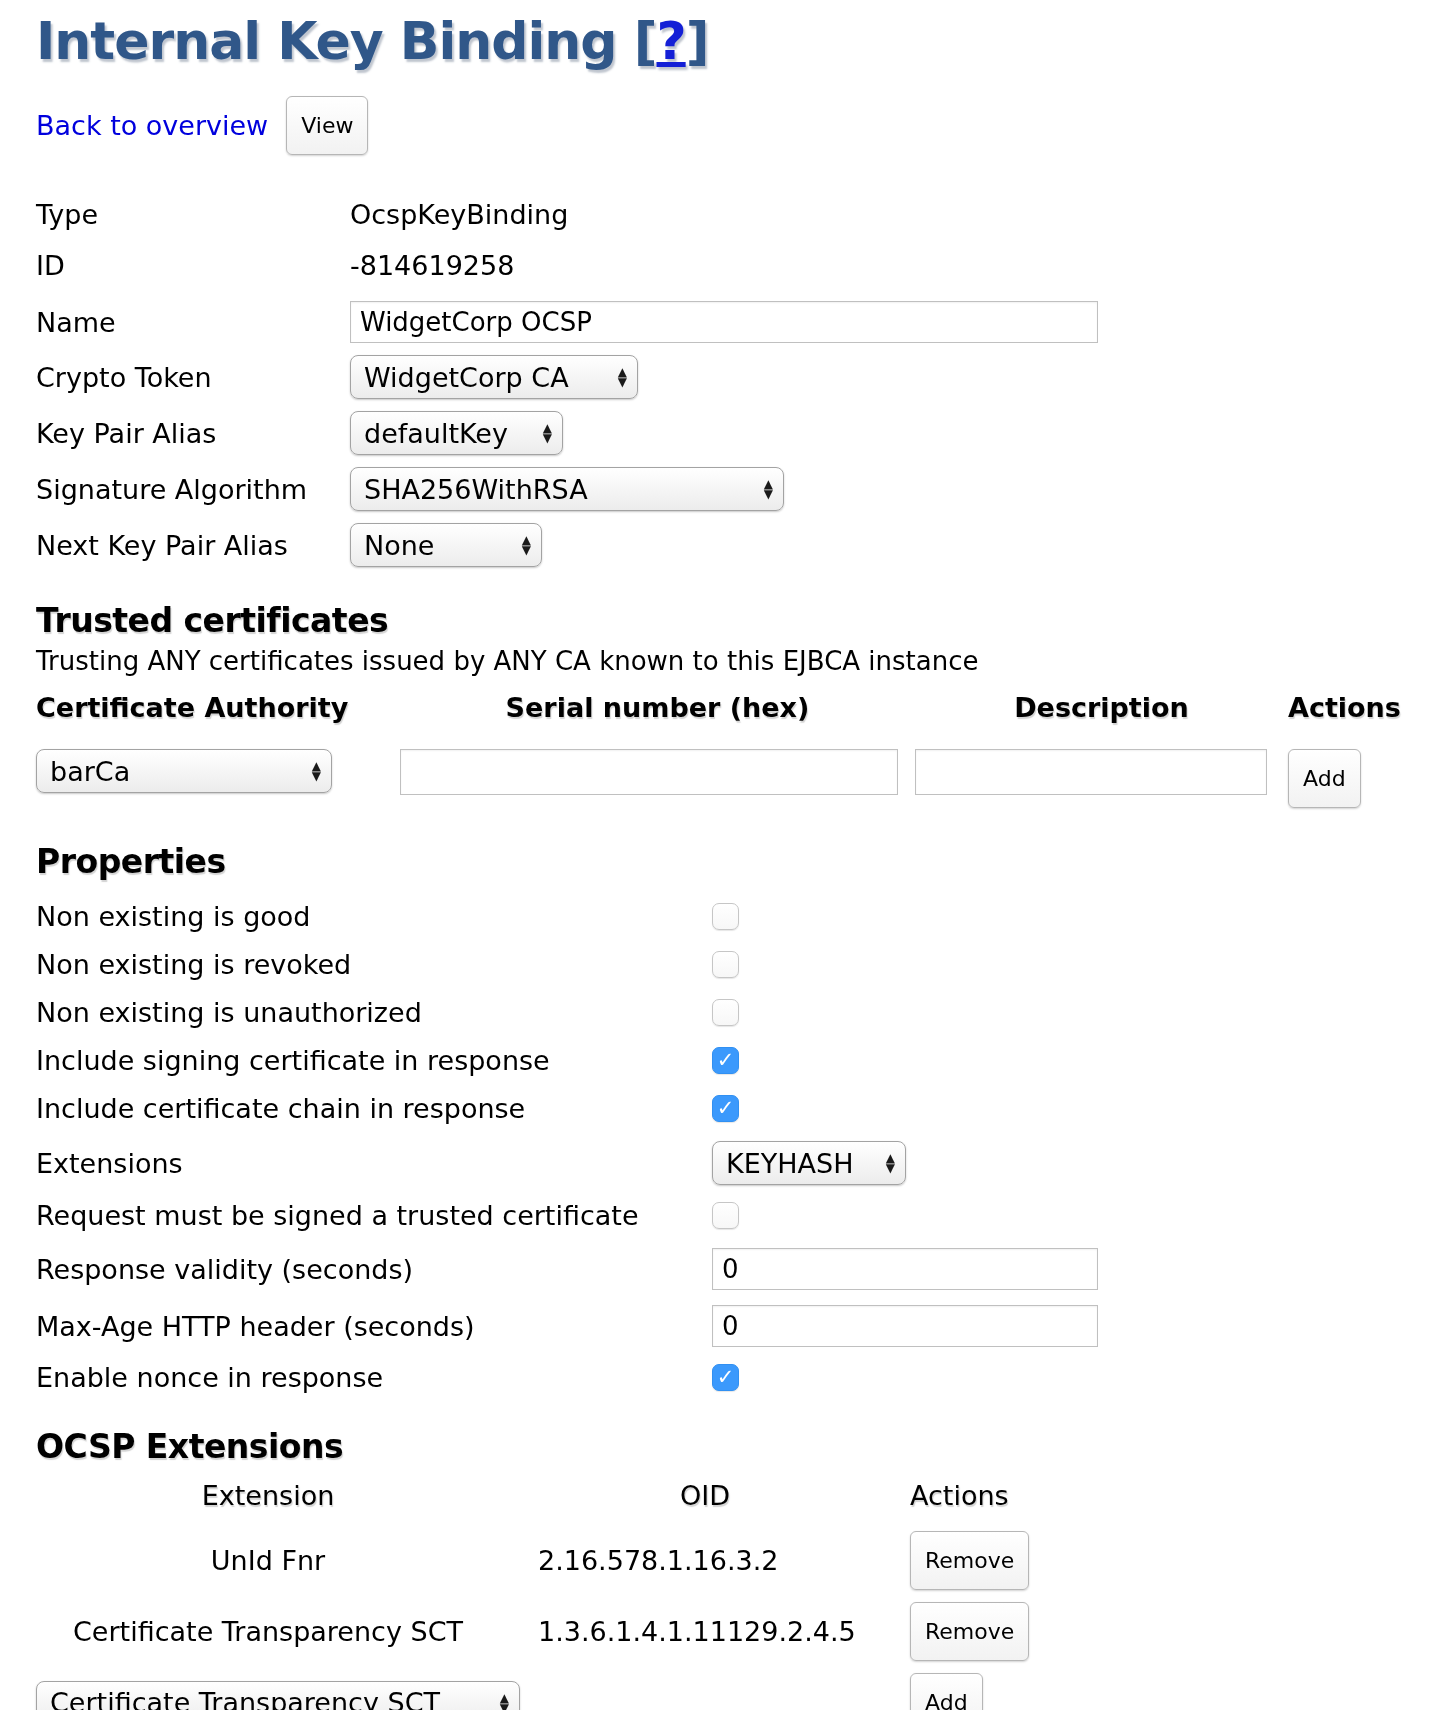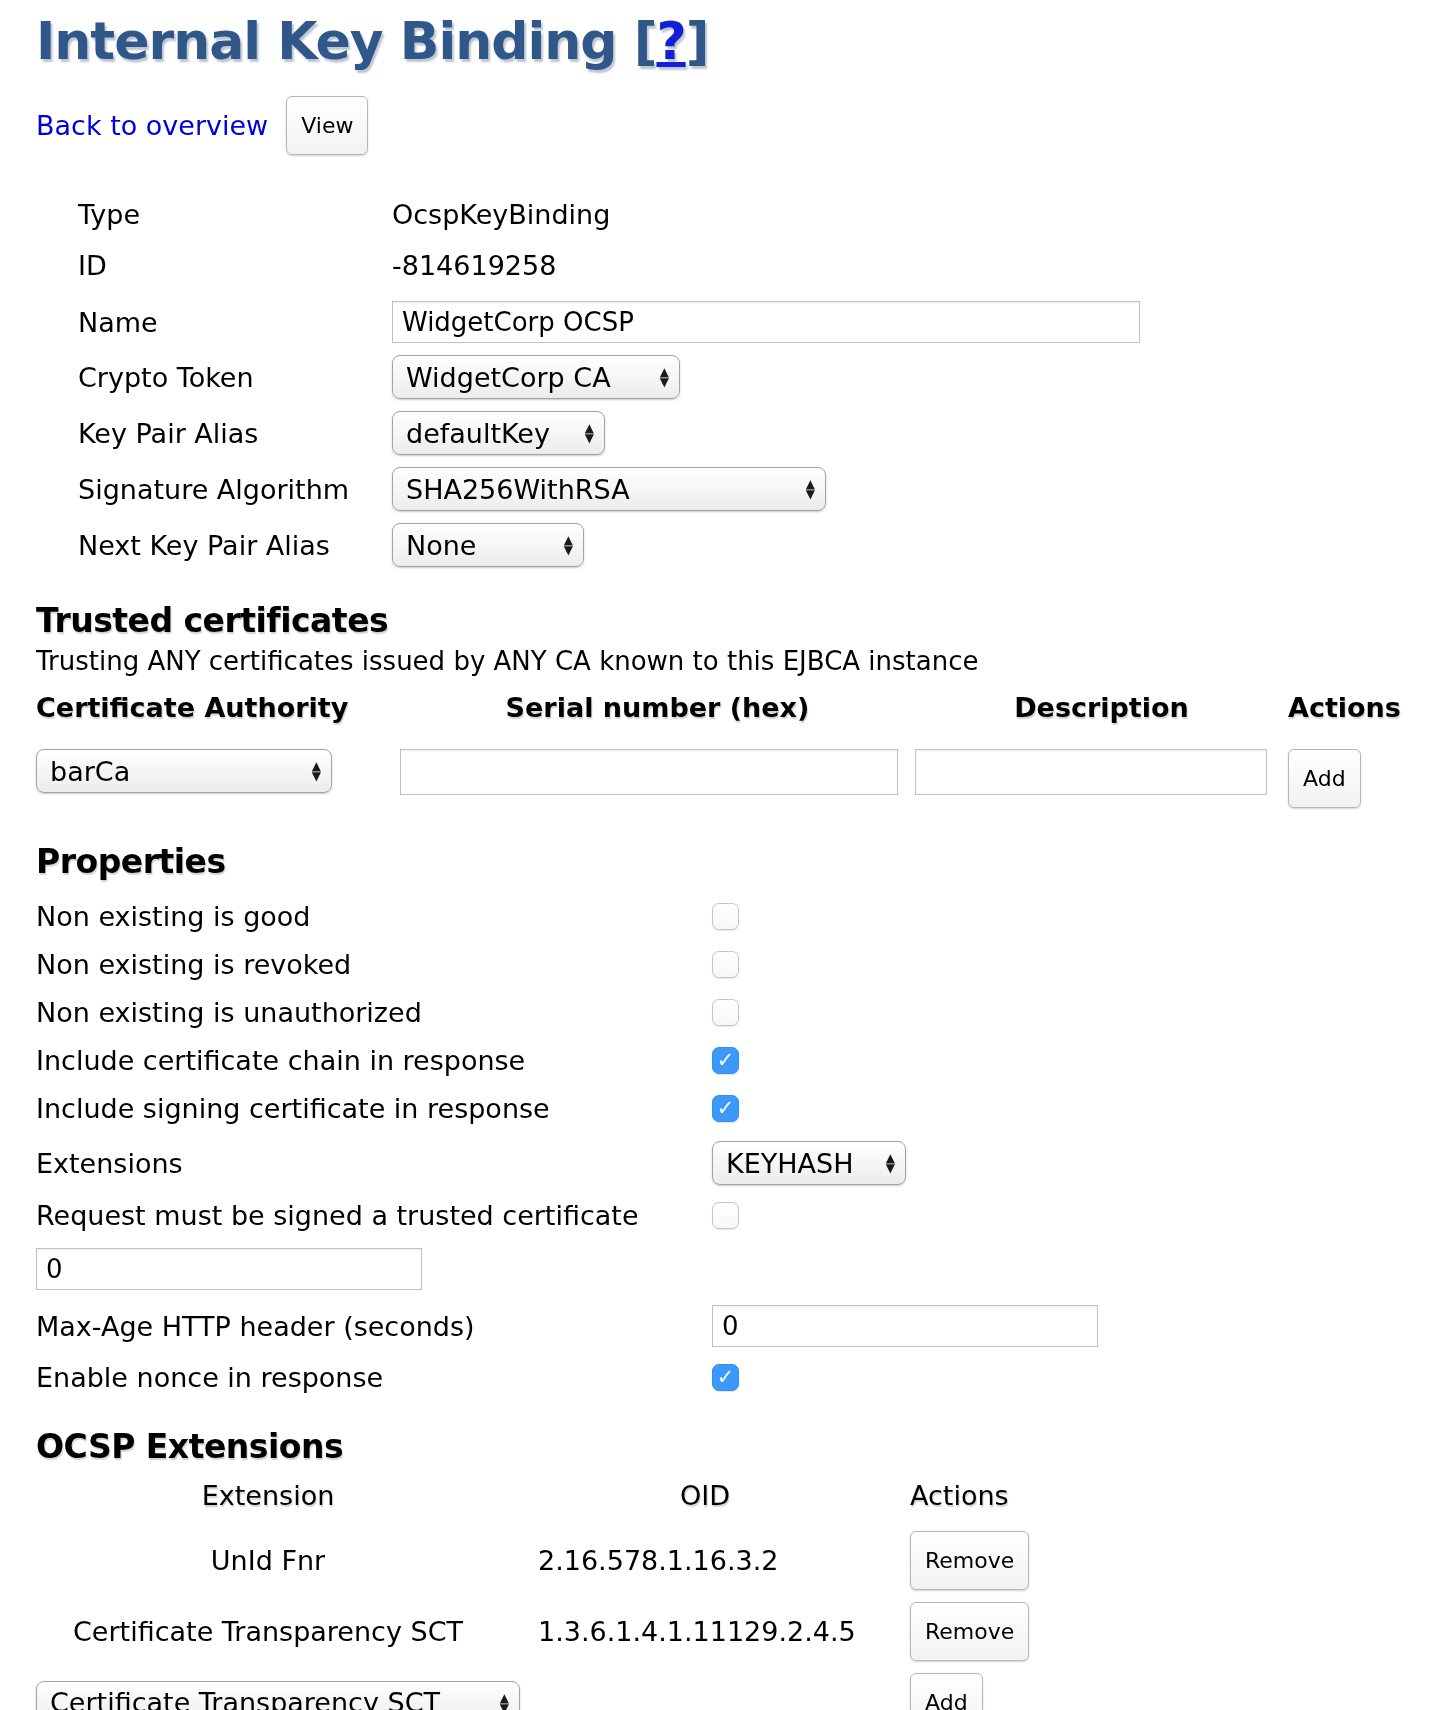--- a/index.html
+++ b/index.html
@@ -40,21 +40,21 @@
     background: linear-gradient(#ffffff, #f2f2f2);
     border: 1px solid #b6b6b6;
     border-radius: 6px;
     box-shadow: 0 1px 2px rgba(0,0,0,0.18);
     cursor: pointer;
     white-space: nowrap;
   }
 
   
   .details { margin-top: 44px; }
-  .drow { display: grid; grid-template-columns: 314px auto; align-items: center; margin-bottom: 12px; margin-left: 42px; }
+  .drow { display: grid; grid-template-columns: 314px auto; align-items: center; margin-bottom: 12px; }
   .drow.plain { margin-bottom: 20px; }
   .dlabel { font-size: 27px; }
   .dvalue { font-size: 27px; }
 
   
   .tinput {
     font-family: inherit;
     font-size: 26px;
     height: 42px;
     border: 1px solid #c0c0c0;
@@ -232,44 +232,45 @@
     </div>
     <div class="prow">
       <div class="plabel">Non existing is revoked</div>
       <span class="checkbox"></span>
     </div>
     <div class="prow">
       <div class="plabel">Non existing is unauthorized</div>
       <span class="checkbox"></span>
     </div>
     <div class="prow">
+      <div class="plabel">Include signing certificate in response</div>
+      <span class="checkbox checked"></span>
+    </div>
+    <div class="prow">
       <div class="plabel">Include certificate chain in response</div>
       <span class="checkbox checked"></span>
     </div>
-    <div class="prow">
-      <div class="plabel">Include signing certificate in response</div>
-      <span class="checkbox checked"></span>
-    </div>
     <div class="prow tall">
       <div class="plabel">Extensions</div>
       <div>
         <span class="mac-select" style="width:194px">
           <span>KEYHASH</span>
           <span class="sel-arrows">
               <span>▲</span>
               <span>▼</span>
             </span>
         </span>
       </div>
     </div>
     <div class="prow">
       <div class="plabel">Request must be signed a trusted certificate</div>
       <span class="checkbox"></span>
     </div>
     <div class="prow tall">
+      <div class="plabel">Response validity (seconds)</div>
       <input class="tinput" style="width: 386px;" value="0">
     </div>
     <div class="prow tall">
       <div class="plabel">Max-Age HTTP header (seconds)</div>
       <input class="tinput" style="width: 386px;" value="0">
     </div>
     <div class="prow">
       <div class="plabel">Enable nonce in response</div>
       <span class="checkbox checked"></span>
     </div>

